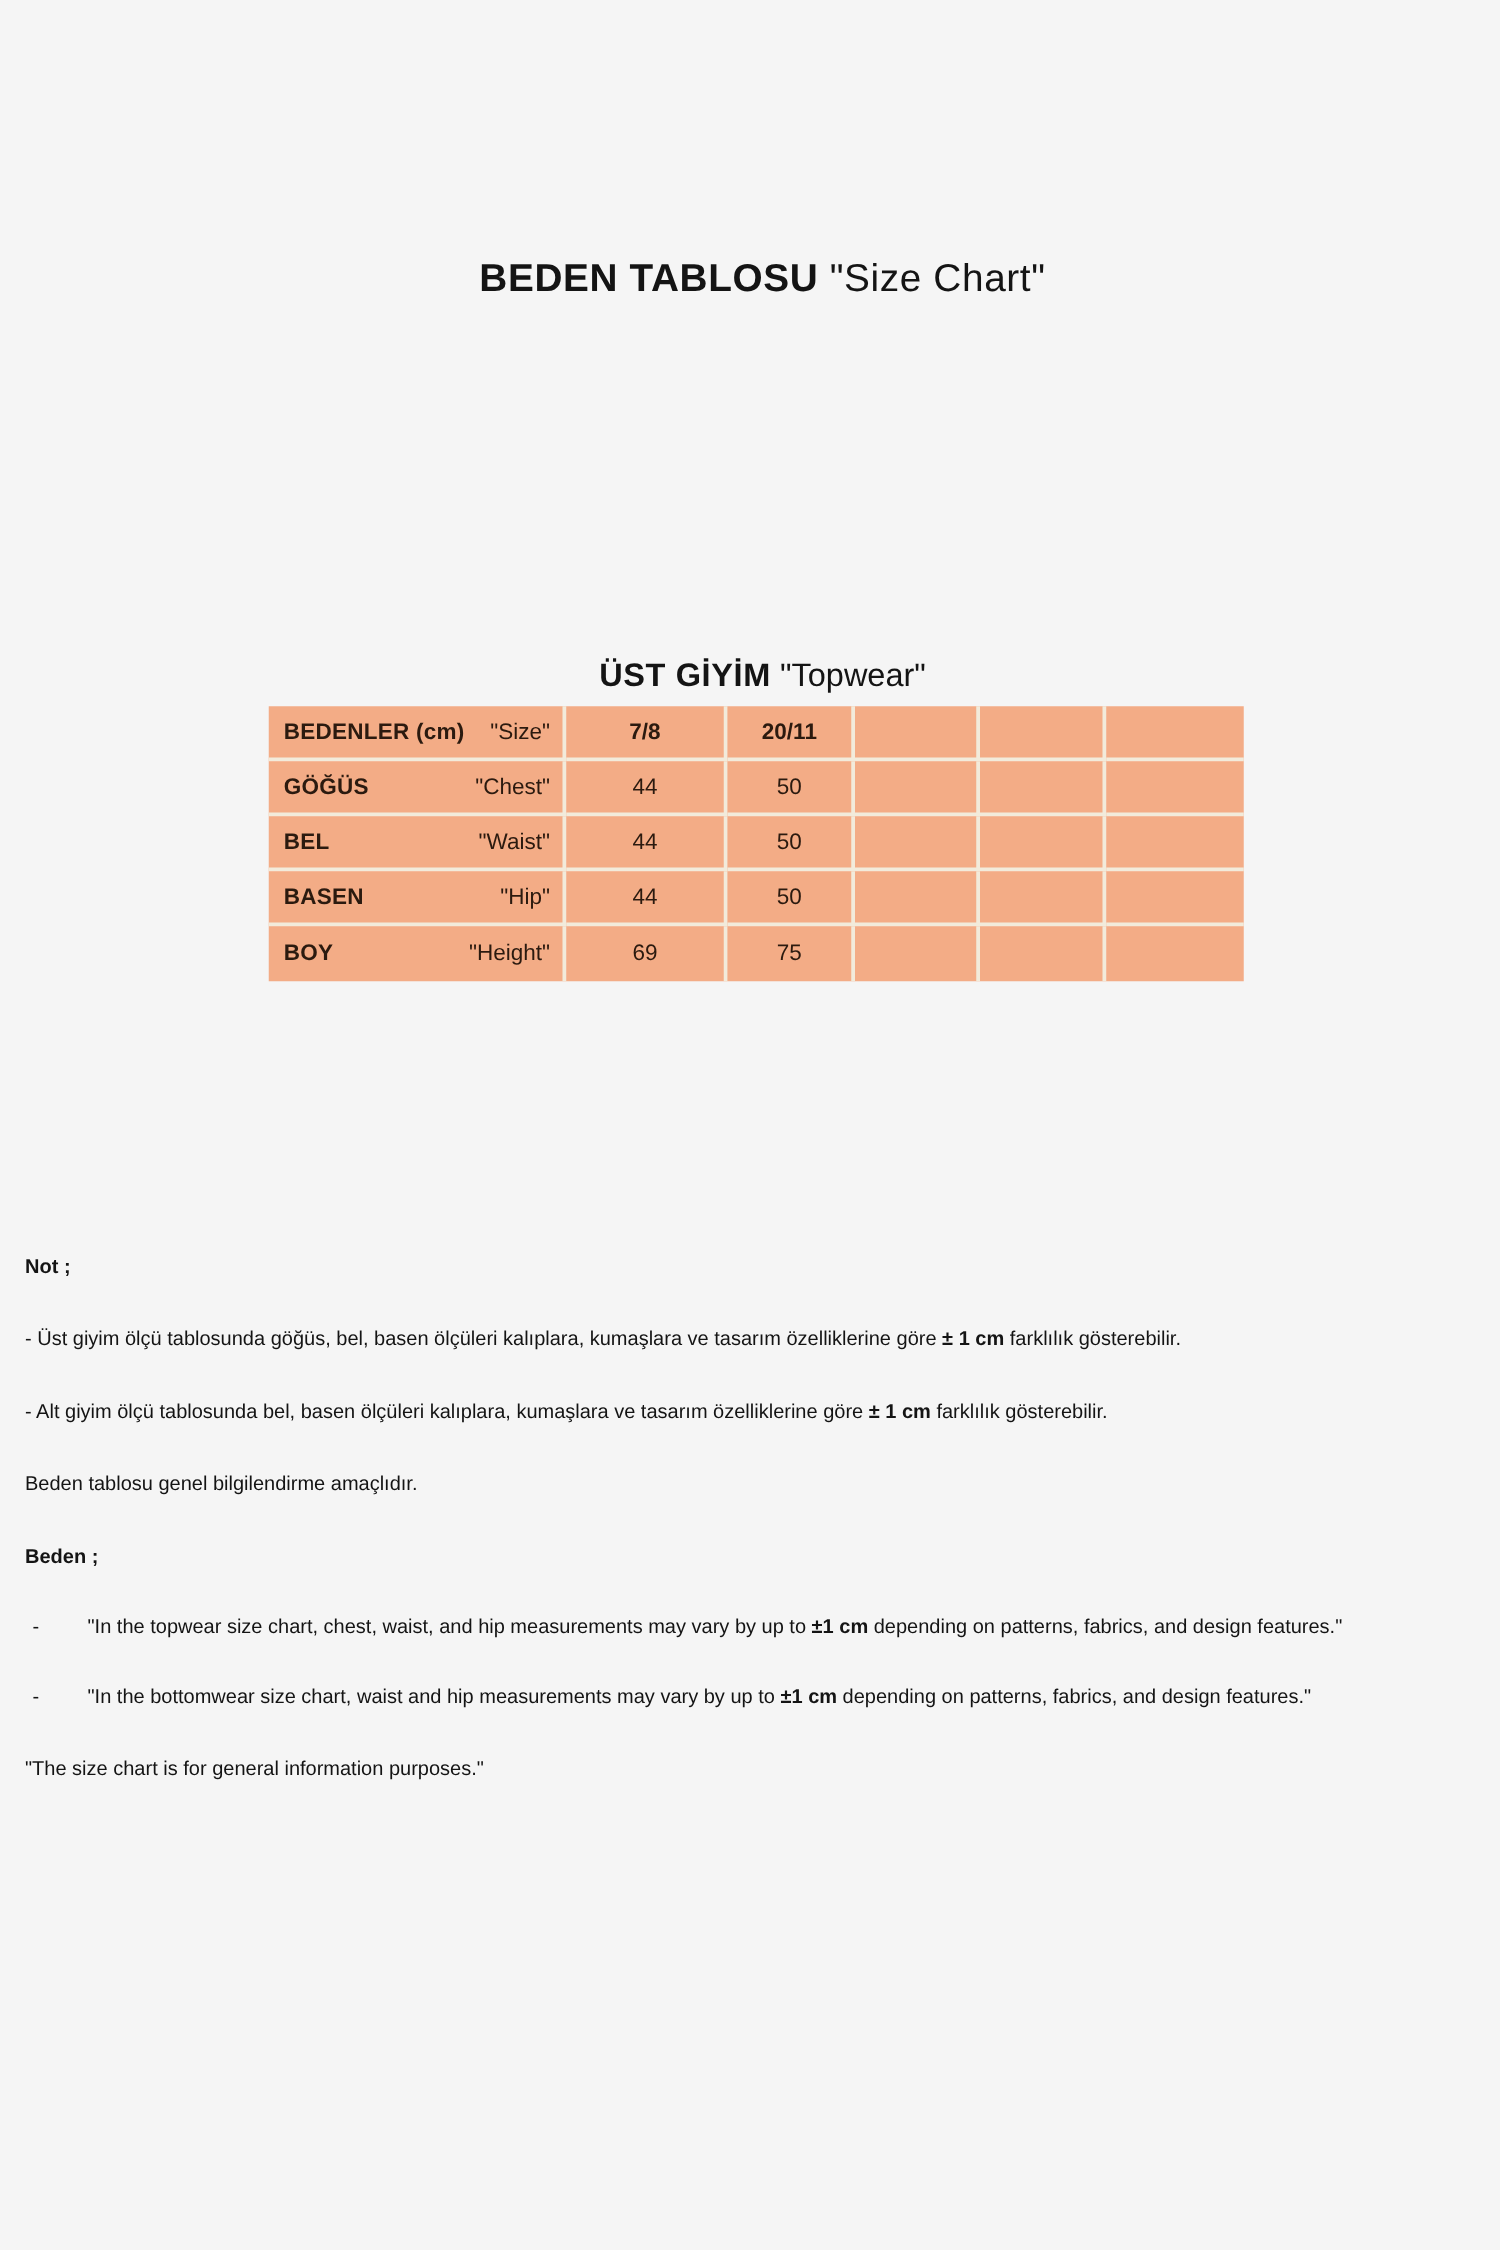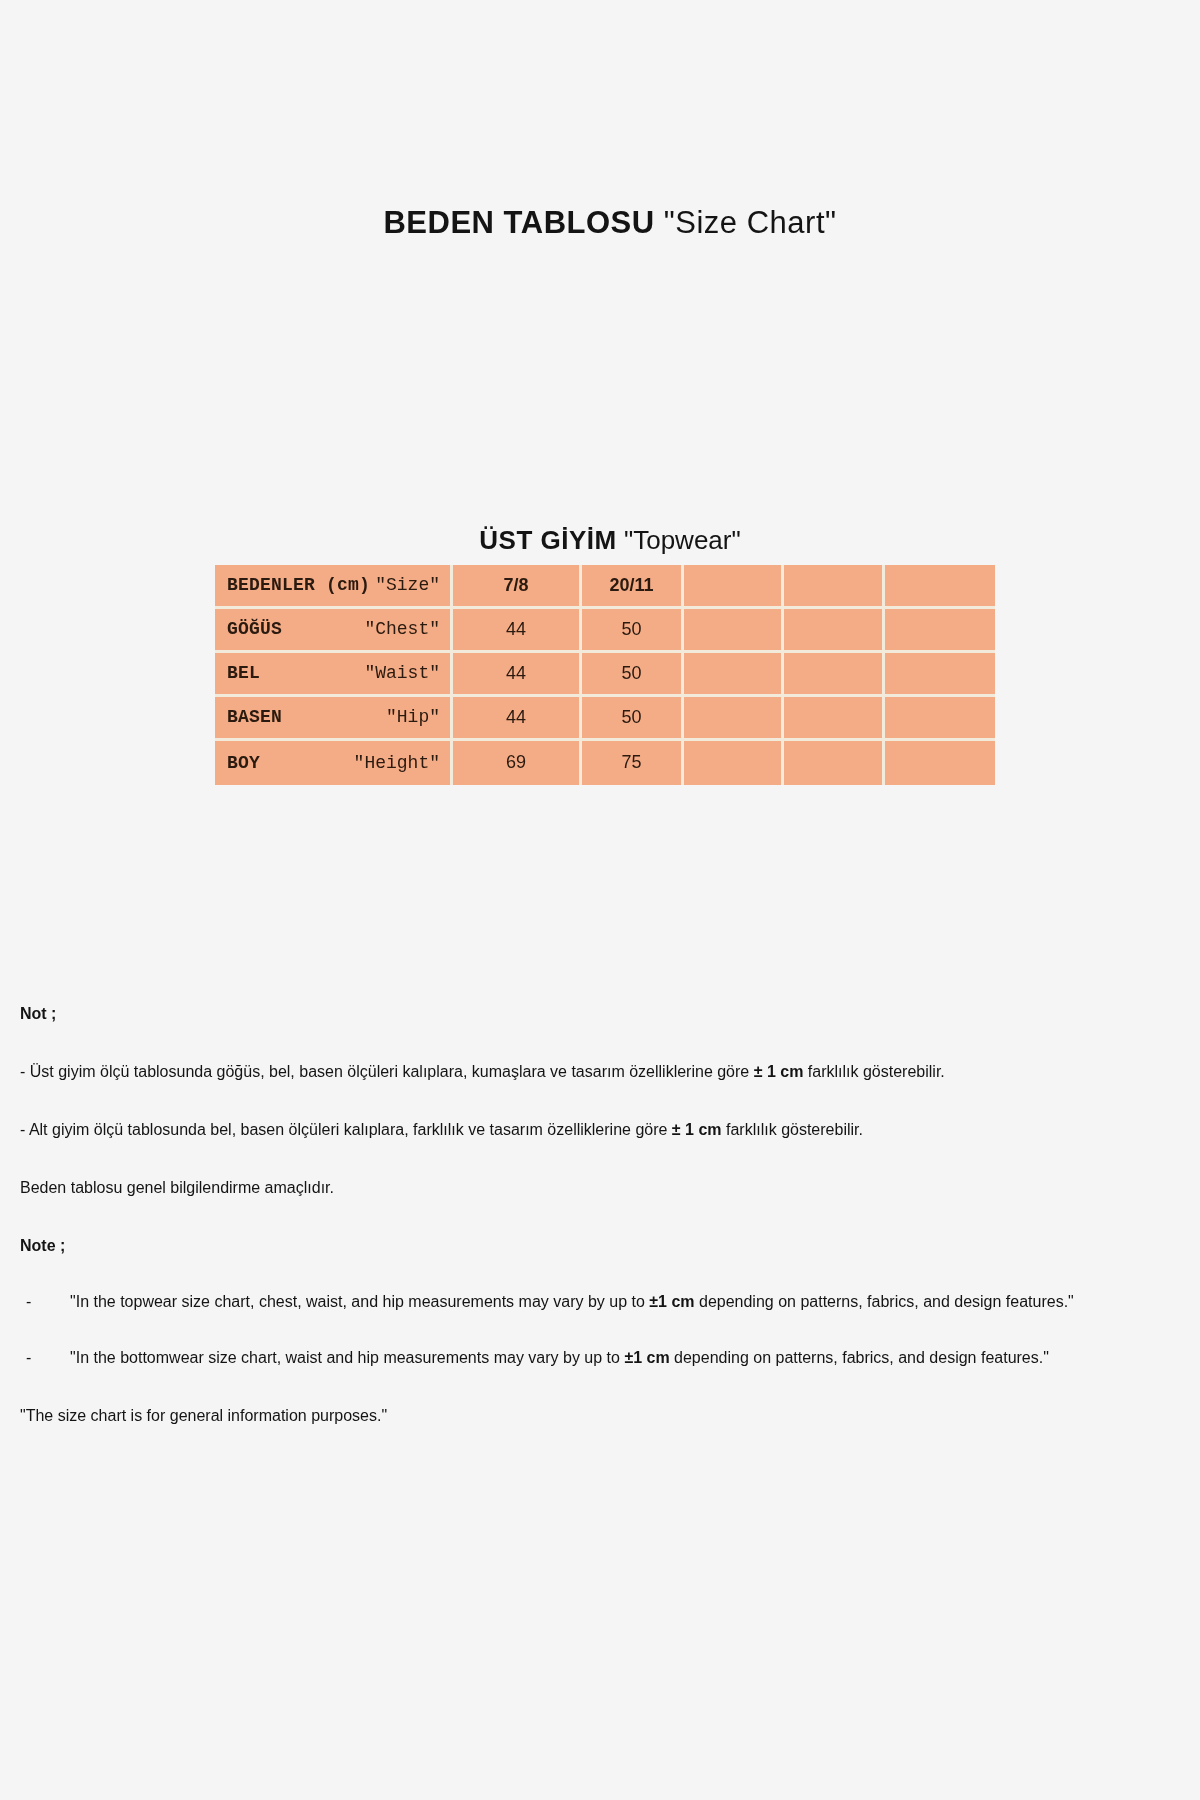--- a/index.html
+++ b/index.html
@@ -49,21 +49,21 @@
     border-right: 3px solid var(--table-grid, #F2EBDB);
     border-bottom: 3px solid var(--table-grid, #F2EBDB);
     font-size: 18px;
     color: var(--table-text, #2B1A0F);
     vertical-align: middle;
     overflow: hidden;
   }
   table.size-table tr td:last-child { border-right: none; }
   table.size-table tr:last-child td { border-bottom: none; }
   td.label-cell { padding: 0 10px 0 12px; }
-  .label-flex { display: flex; justify-content: space-between; align-items: flex-end; font-family: Liberation Mono, monospace; }
+  .label-flex { display: flex; justify-content: space-between; align-items: flex-end; }
   .tr-label { font-weight: bold; letter-spacing: 0.2px; }
   .en-label { font-weight: normal; }
   td.value-cell { text-align: center; }
   tr.header-row td.value-cell { font-weight: bold; }
 
   
   .notes { margin: 212px 45px 0 20px; font-size: 16px; line-height: 34px; }
   .note-heading { font-weight: bold; margin: 0; }
   .para { margin: 24px 0 0 0; text-align: justify; }
   .plain { margin: 24px 0 0 0; }
@@ -163,25 +163,25 @@
       </tr>
     </tbody>
   </table>
 
   <div class="notes">
 
     <p class="note-heading">Not ;</p>
 
     <p class="para"><span>- Üst giyim ölçü tablosunda göğüs, bel, basen ölçüleri kalıplara, kumaşlara ve tasarım özelliklerine göre </span><strong>± 1 cm</strong><span> farklılık gösterebilir.</span></p>
 
-    <p class="para"><span>- Alt giyim ölçü tablosunda bel, basen ölçüleri kalıplara, farklılık ve tasarım özelliklerine göre </span><strong>± 1 cm</strong><span> farklılık gösterebilir.</span></p>
+    <p class="para"><span>- Alt giyim ölçü tablosunda bel, basen ölçüleri kalıplara, kumaşlara ve tasarım özelliklerine göre </span><strong>± 1 cm</strong><span> farklılık gösterebilir.</span></p>
 
     <p class="plain">Beden tablosu genel bilgilendirme amaçlıdır.</p>
 
-    <p class="note-heading plain">Note ;</p>
+    <p class="note-heading plain">Beden ;</p>
 
     <p class="bullet"><span class="dash">-</span><span>"In the topwear size chart, chest, waist, and hip measurements may vary by up to </span><strong>±1 cm</strong><span> depending on patterns, fabrics, and design features."</span></p>
 
     <p class="bullet"><span class="dash">-</span><span>"In the bottomwear size chart, waist and hip measurements may vary by up to </span><strong>±1 cm</strong><span> depending on patterns, fabrics, and design features."</span></p>
 
     <p class="plain">"The size chart is for general information purposes."</p>
 
   </div>
 
 </div>

